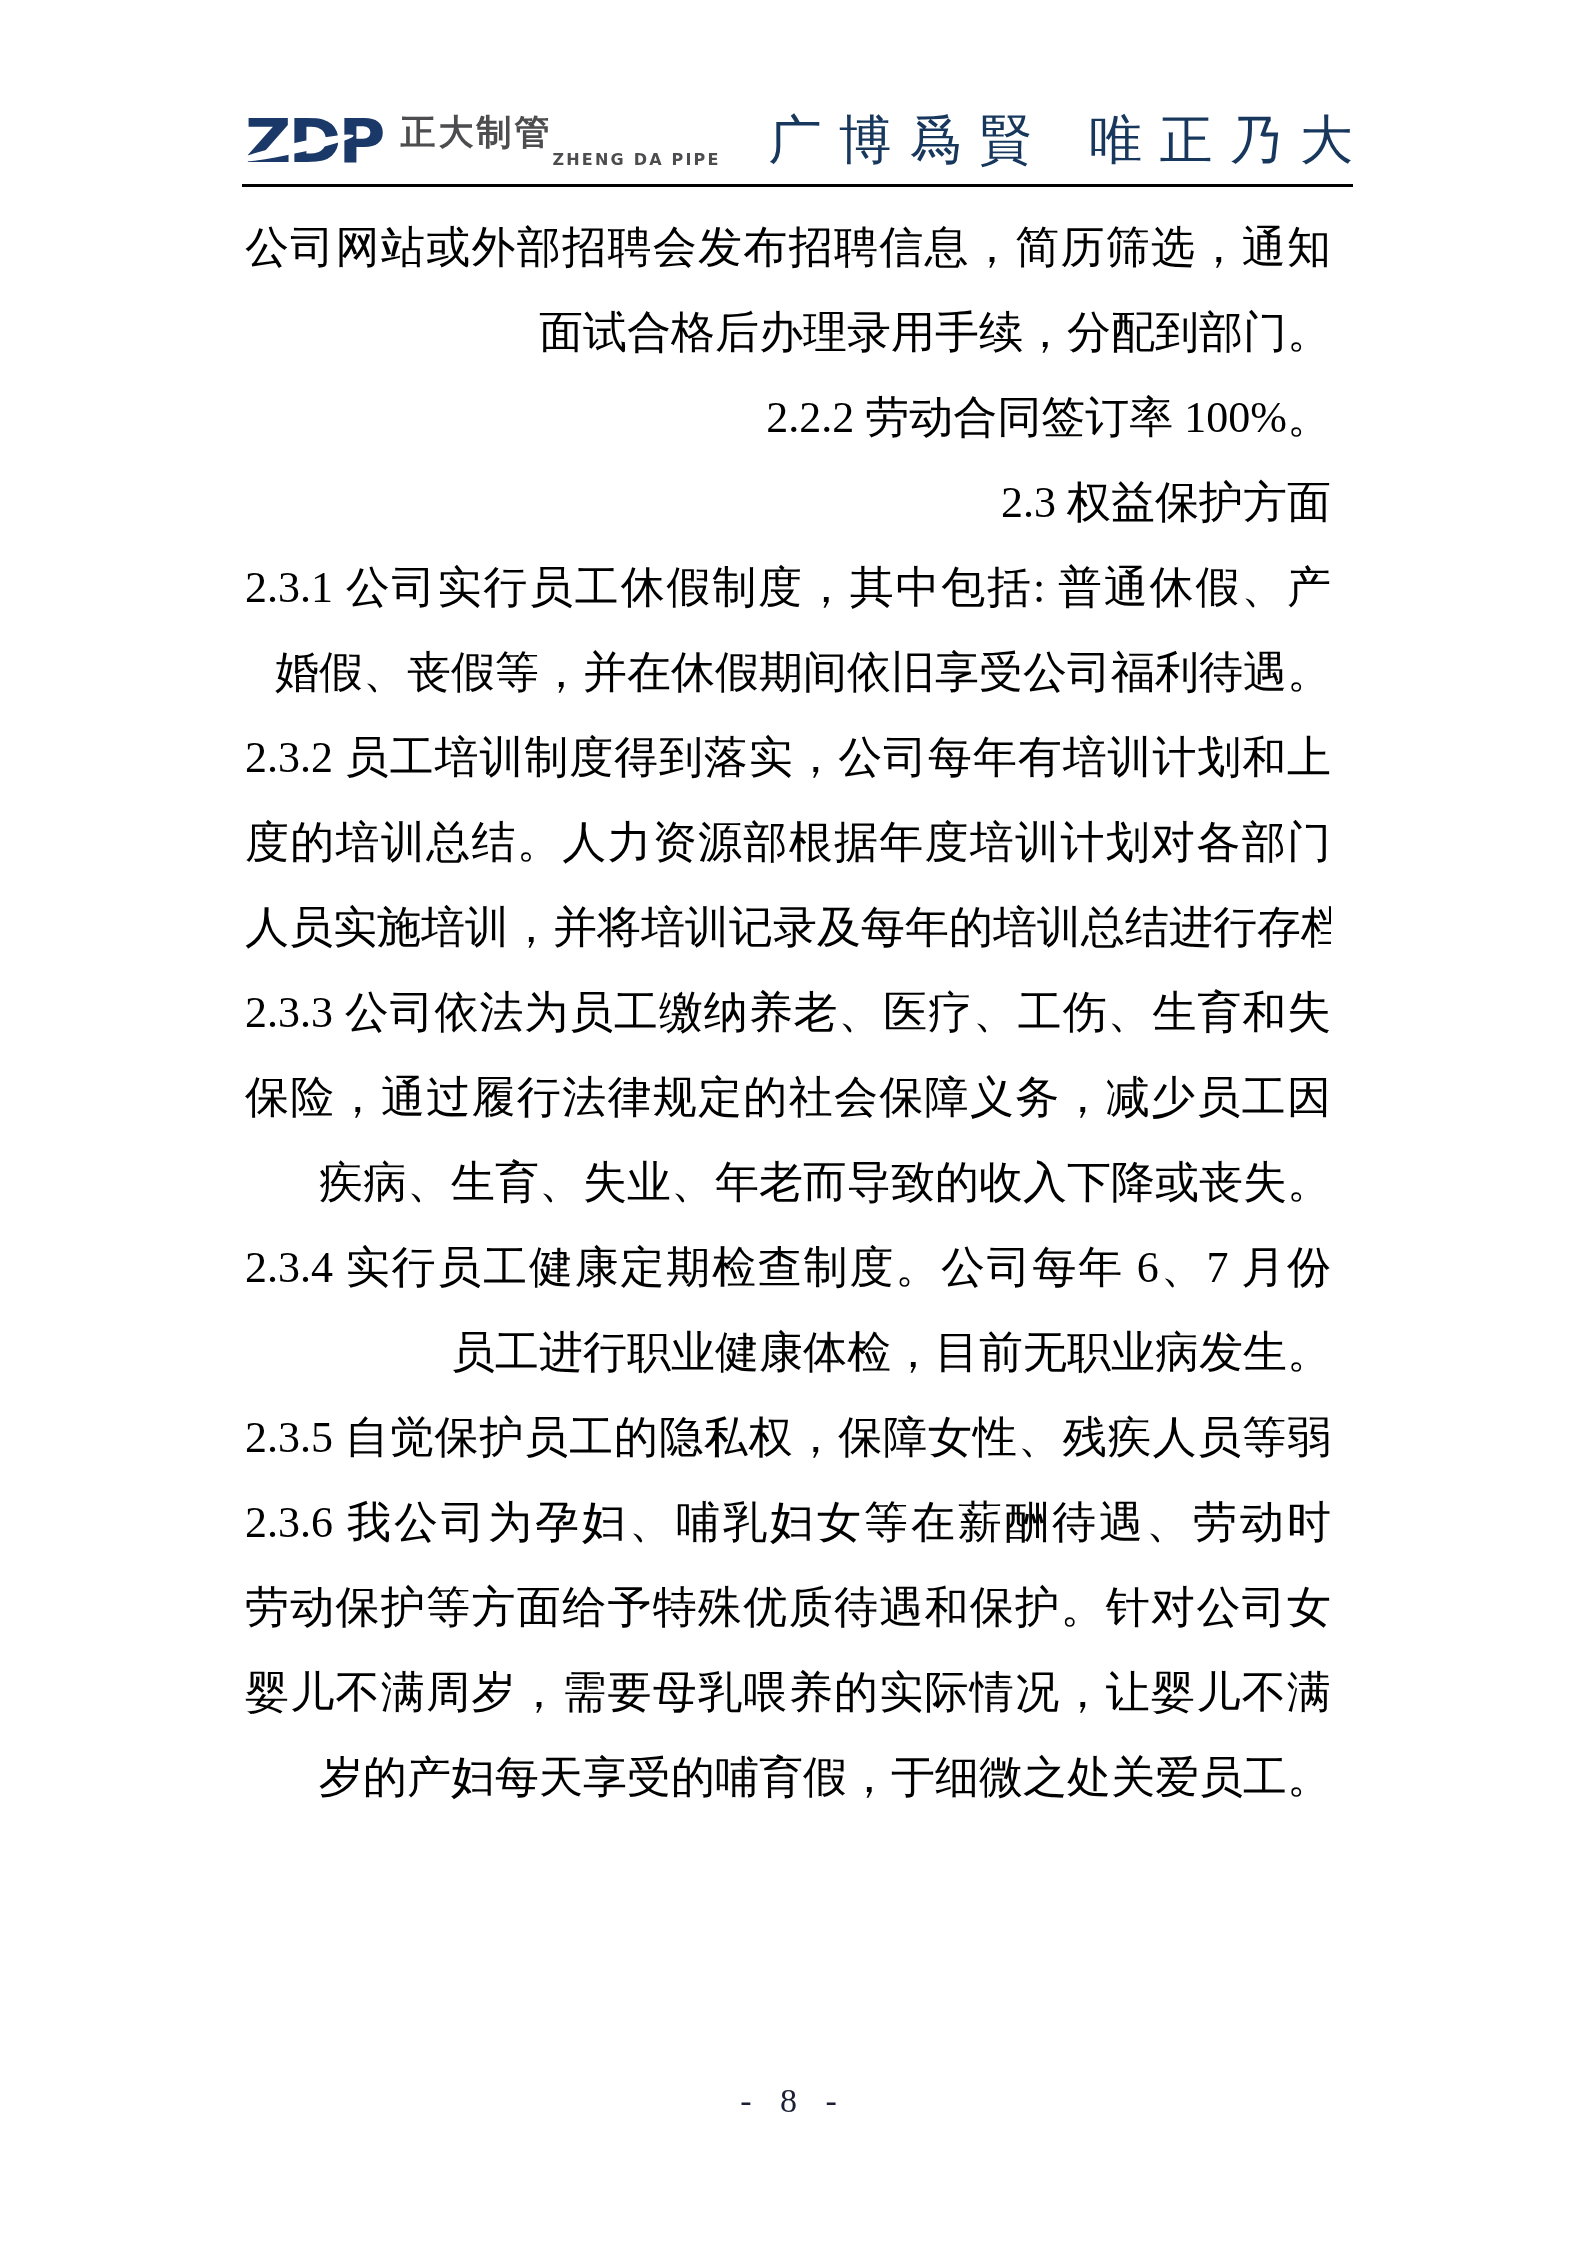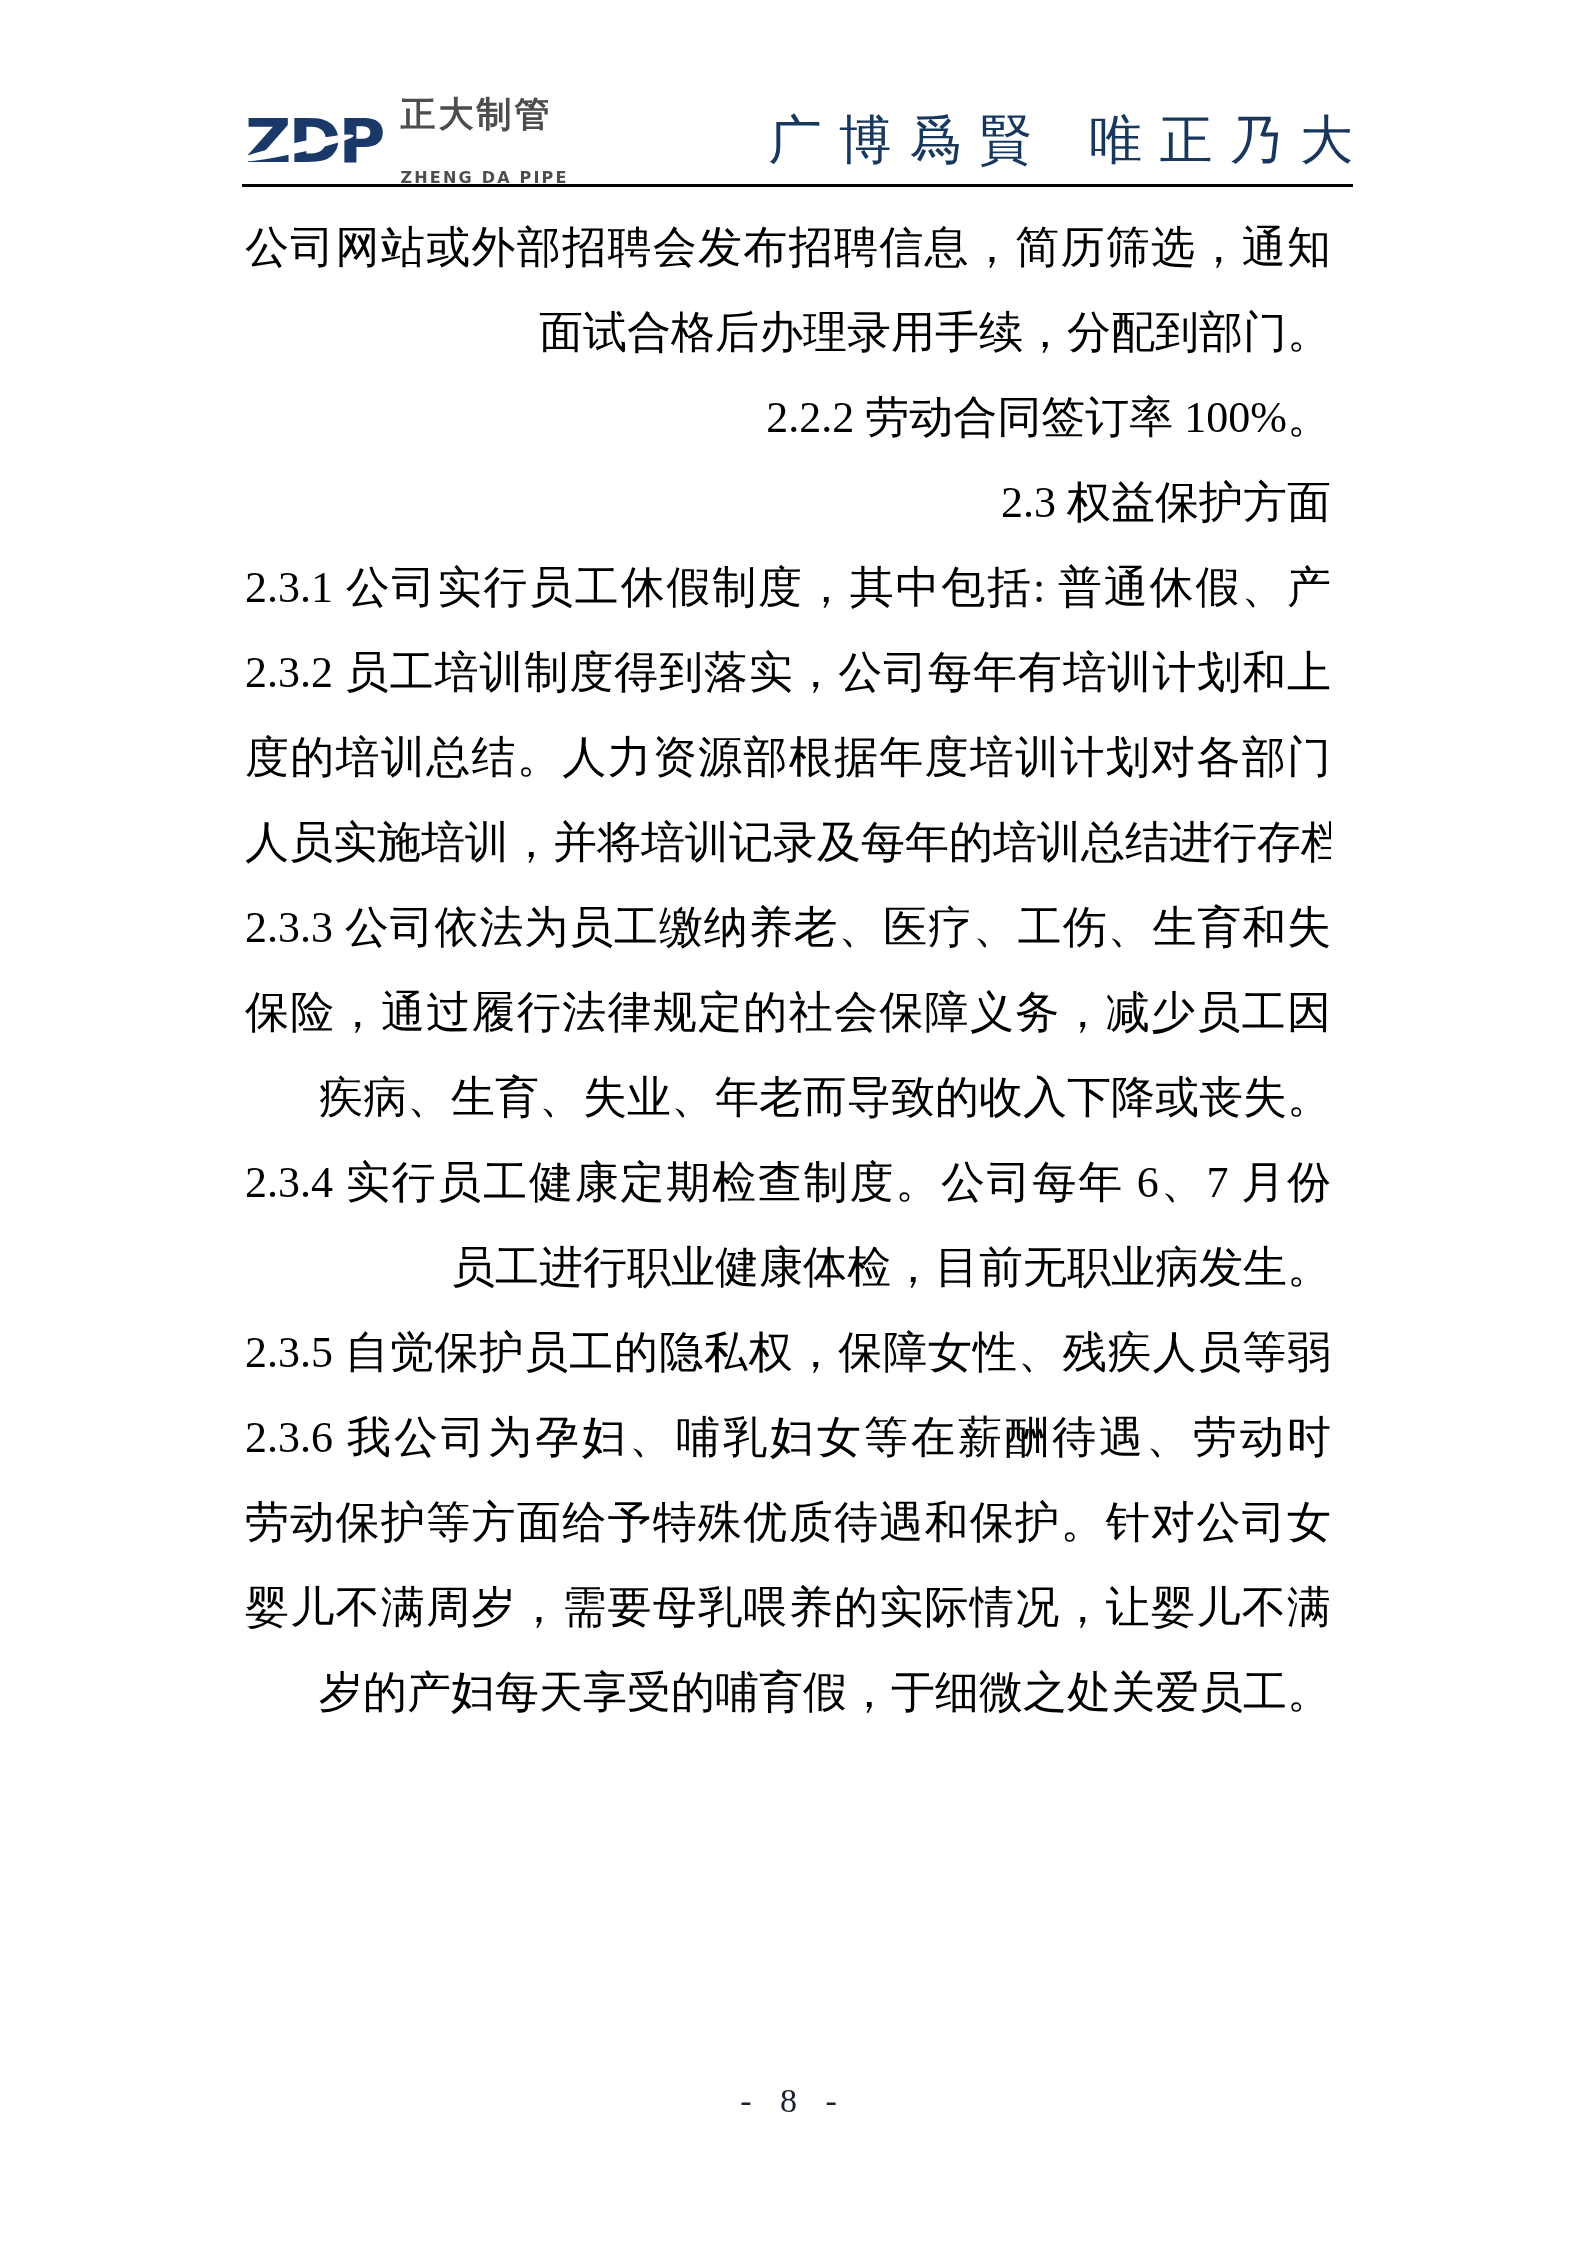--- a/index.html
+++ b/index.html
@@ -8,21 +8,21 @@
 
   
   .hdr{position:absolute;left:245px;top:108px;width:1110px;height:66px;
        display:flex;justify-content:space-between;align-items:center;}
   .logo{display:flex;align-items:center;gap:18px;}
   .logo-mark{position:relative;font-family:"DejaVu Sans","Liberation Sans",sans-serif;
              font-weight:800;font-size:64px;line-height:58px;color:#1b3968;
              letter-spacing:-3px;transform:scaleY(.94);}
   .logo-swoosh{position:absolute;left:-8px;top:31px;width:118px;height:11px;background:#ffffff;
                border-radius:100% 100% 100% 100%/100% 100% 100% 100%;transform:rotate(-13deg);}
-  .logo-txt{display:flex;flex-direction:column;justify-content:space-between;}
+  .logo-txt{display:flex;flex-direction:row;justify-content:space-between;}
   .logo-cn{font-family:"DejaVu Sans","Liberation Sans",sans-serif;font-weight:800;
            font-size:35px;line-height:36px;color:#4d4d4f;letter-spacing:3px;}
   .logo-en{font-family:"DejaVu Sans","Liberation Sans",sans-serif;font-weight:800;
            font-size:16px;line-height:18px;color:#4d4d4f;letter-spacing:2.2px;margin-top:37px;}
   .slogan{font-size:53px;color:#17375d;letter-spacing:2px;white-space:nowrap;
           font-family:"Liberation Serif","DejaVu Serif",serif;}
 
   .rule{position:absolute;left:242px;top:184px;width:1111px;height:3px;background:#000000;}
 
   
@@ -55,20 +55,21 @@
   </div>
 
   <div class="rule"></div>
 
   <main class="doc">
     <p class="fill">公司网站或外部招聘会发布招聘信息，简历筛选，通知面试，</p>
     <p class="end">面试合格后办理录用手续，分配到部门。</p>
     <p class="end">2.2.2 劳动合同签订率 100%。</p>
     <p class="end">2.3 权益保护方面</p>
     <p class="fill">2.3.1 公司实行员工休假制度，其中包括: 普通休假、产假、</p>
+    <p class="end">婚假、丧假等，并在休假期间依旧享受公司福利待遇。</p>
     <p class="fill">2.3.2 员工培训制度得到落实，公司每年有培训计划和上年</p>
     <p class="fill">度的培训总结。人力资源部根据年度培训计划对各部门岗位</p>
     <p class="end">人员实施培训，并将培训记录及每年的培训总结进行存档。</p>
     <p class="fill">2.3.3 公司依法为员工缴纳养老、医疗、工伤、生育和失业</p>
     <p class="fill">保险，通过履行法律规定的社会保障义务，减少员工因工伤、</p>
     <p class="end">疾病、生育、失业、年老而导致的收入下降或丧失。</p>
     <p class="fill">2.3.4 实行员工健康定期检查制度。公司每年 6、7 月份为</p>
     <p class="end">员工进行职业健康体检，目前无职业病发生。</p>
     <p class="fill">2.3.5 自觉保护员工的隐私权，保障女性、残疾人员等弱势</p>
     <p class="fill">2.3.6 我公司为孕妇、哺乳妇女等在薪酬待遇、劳动时间、</p>

